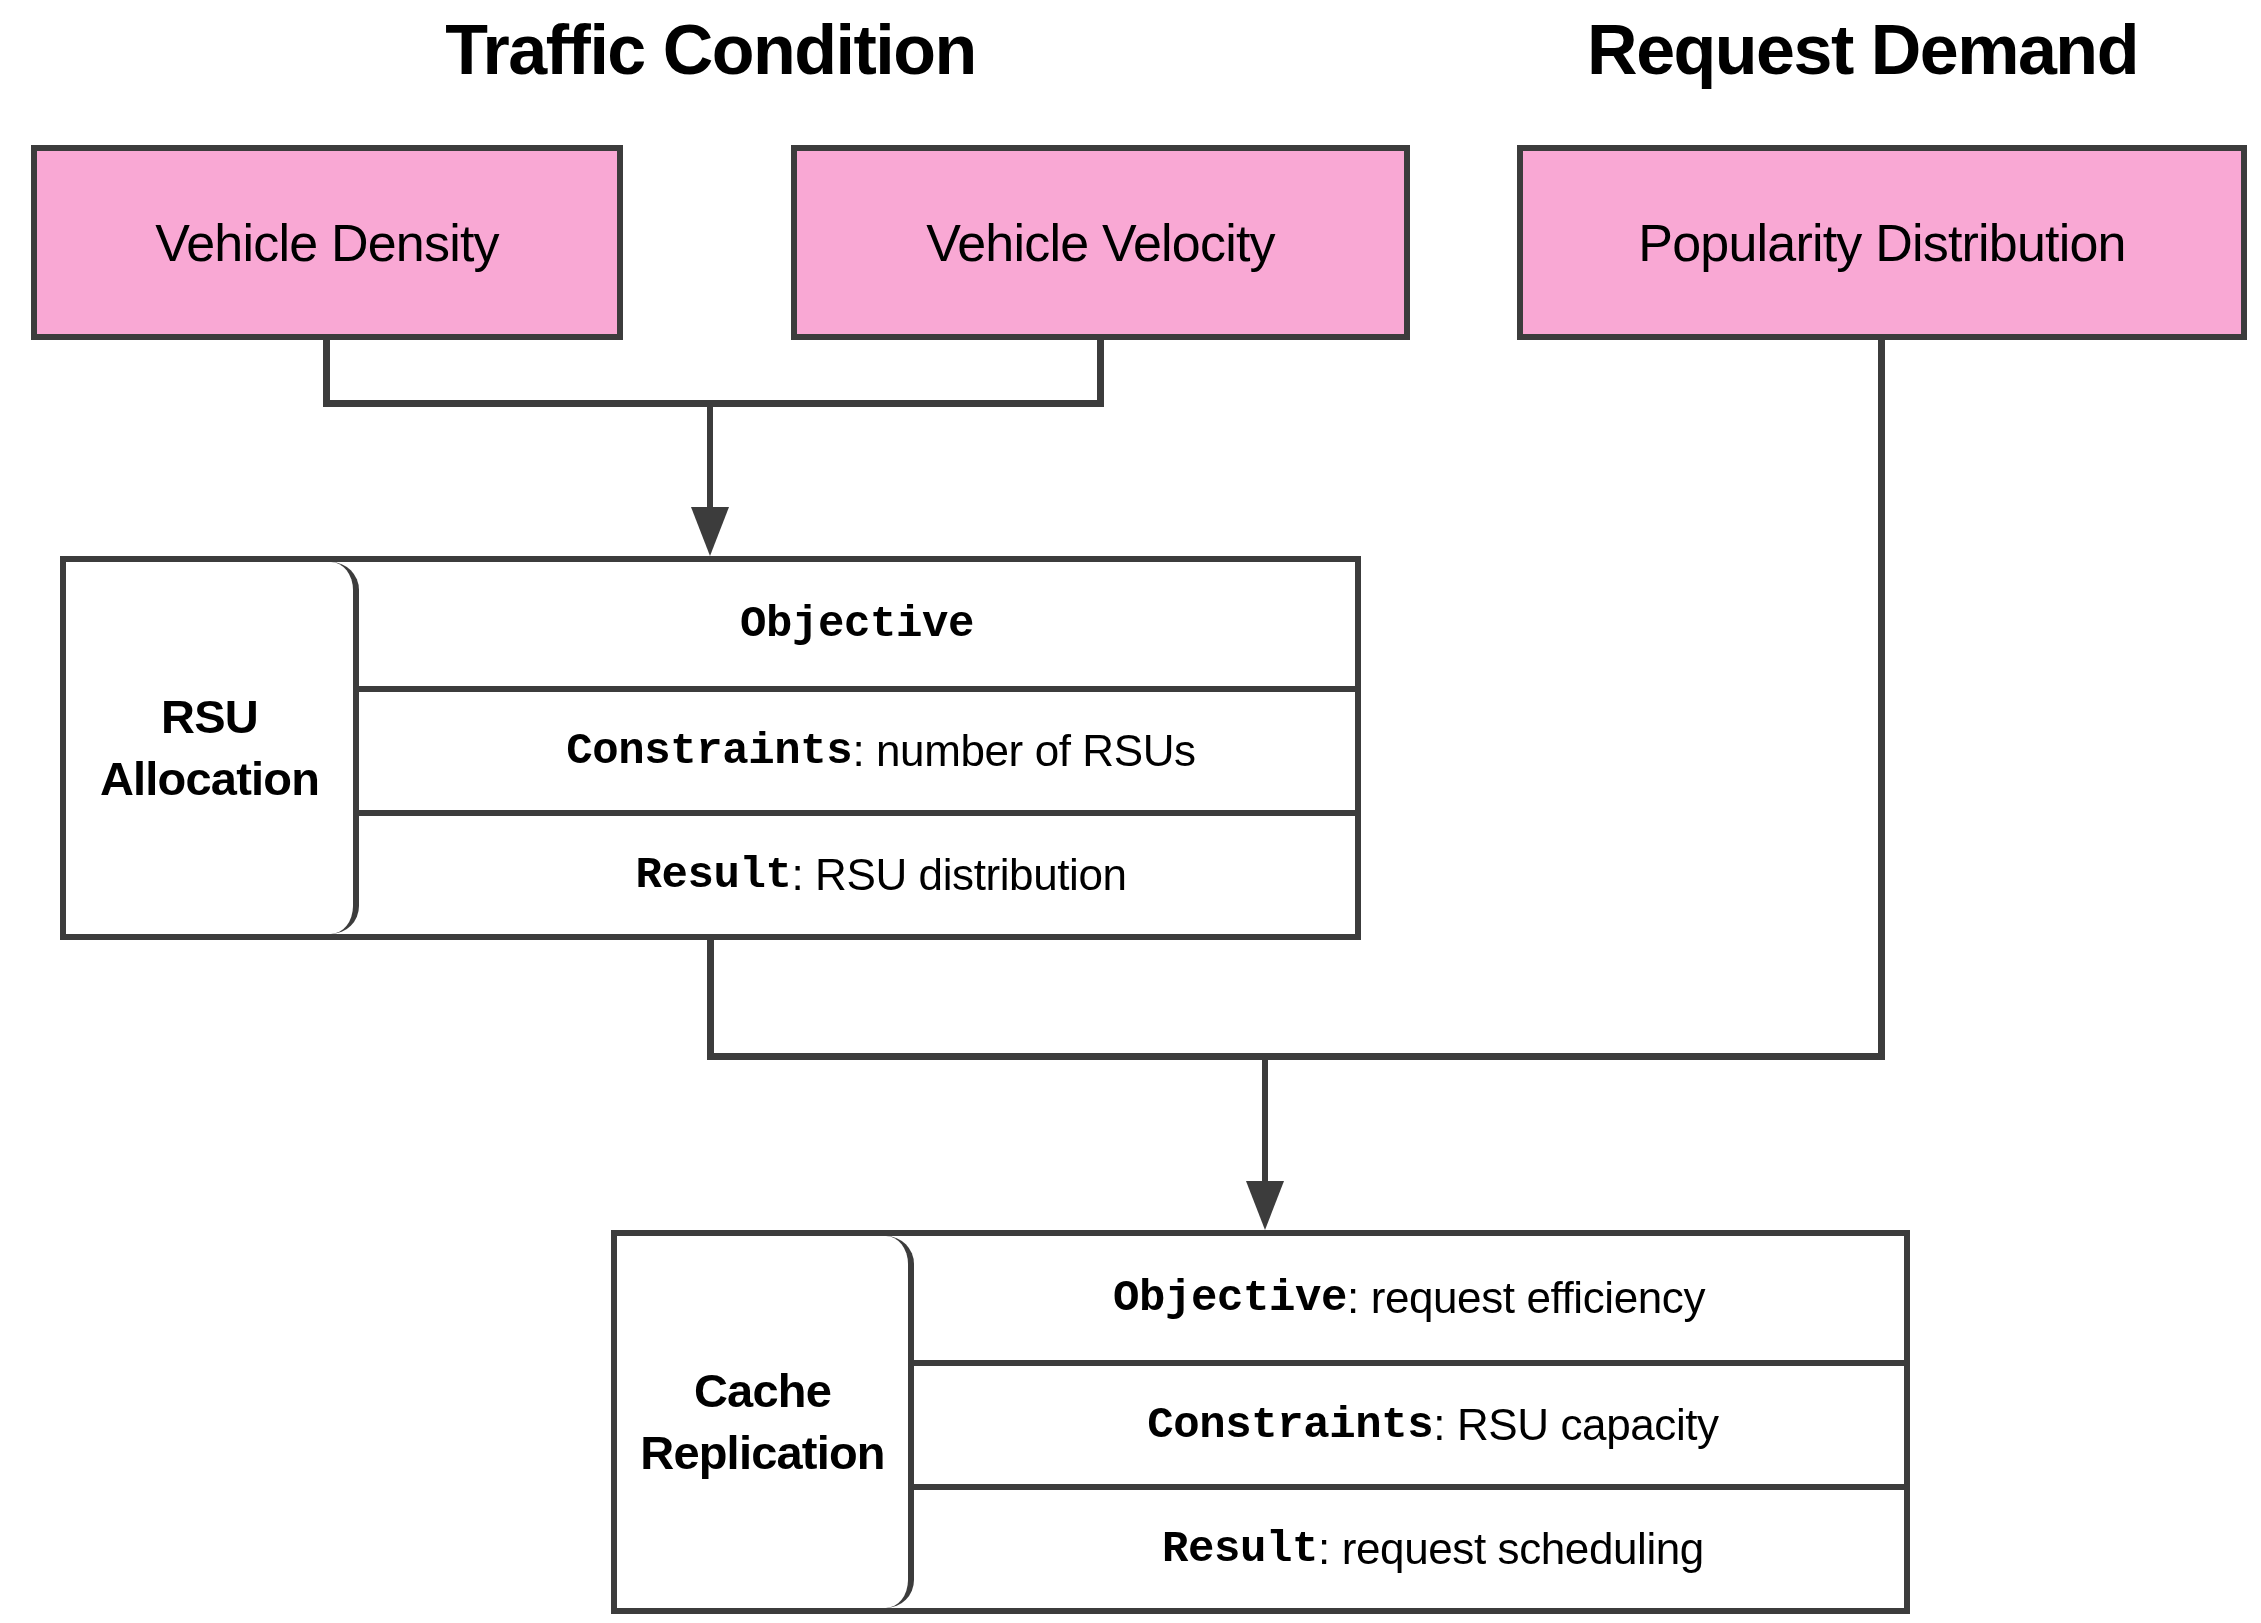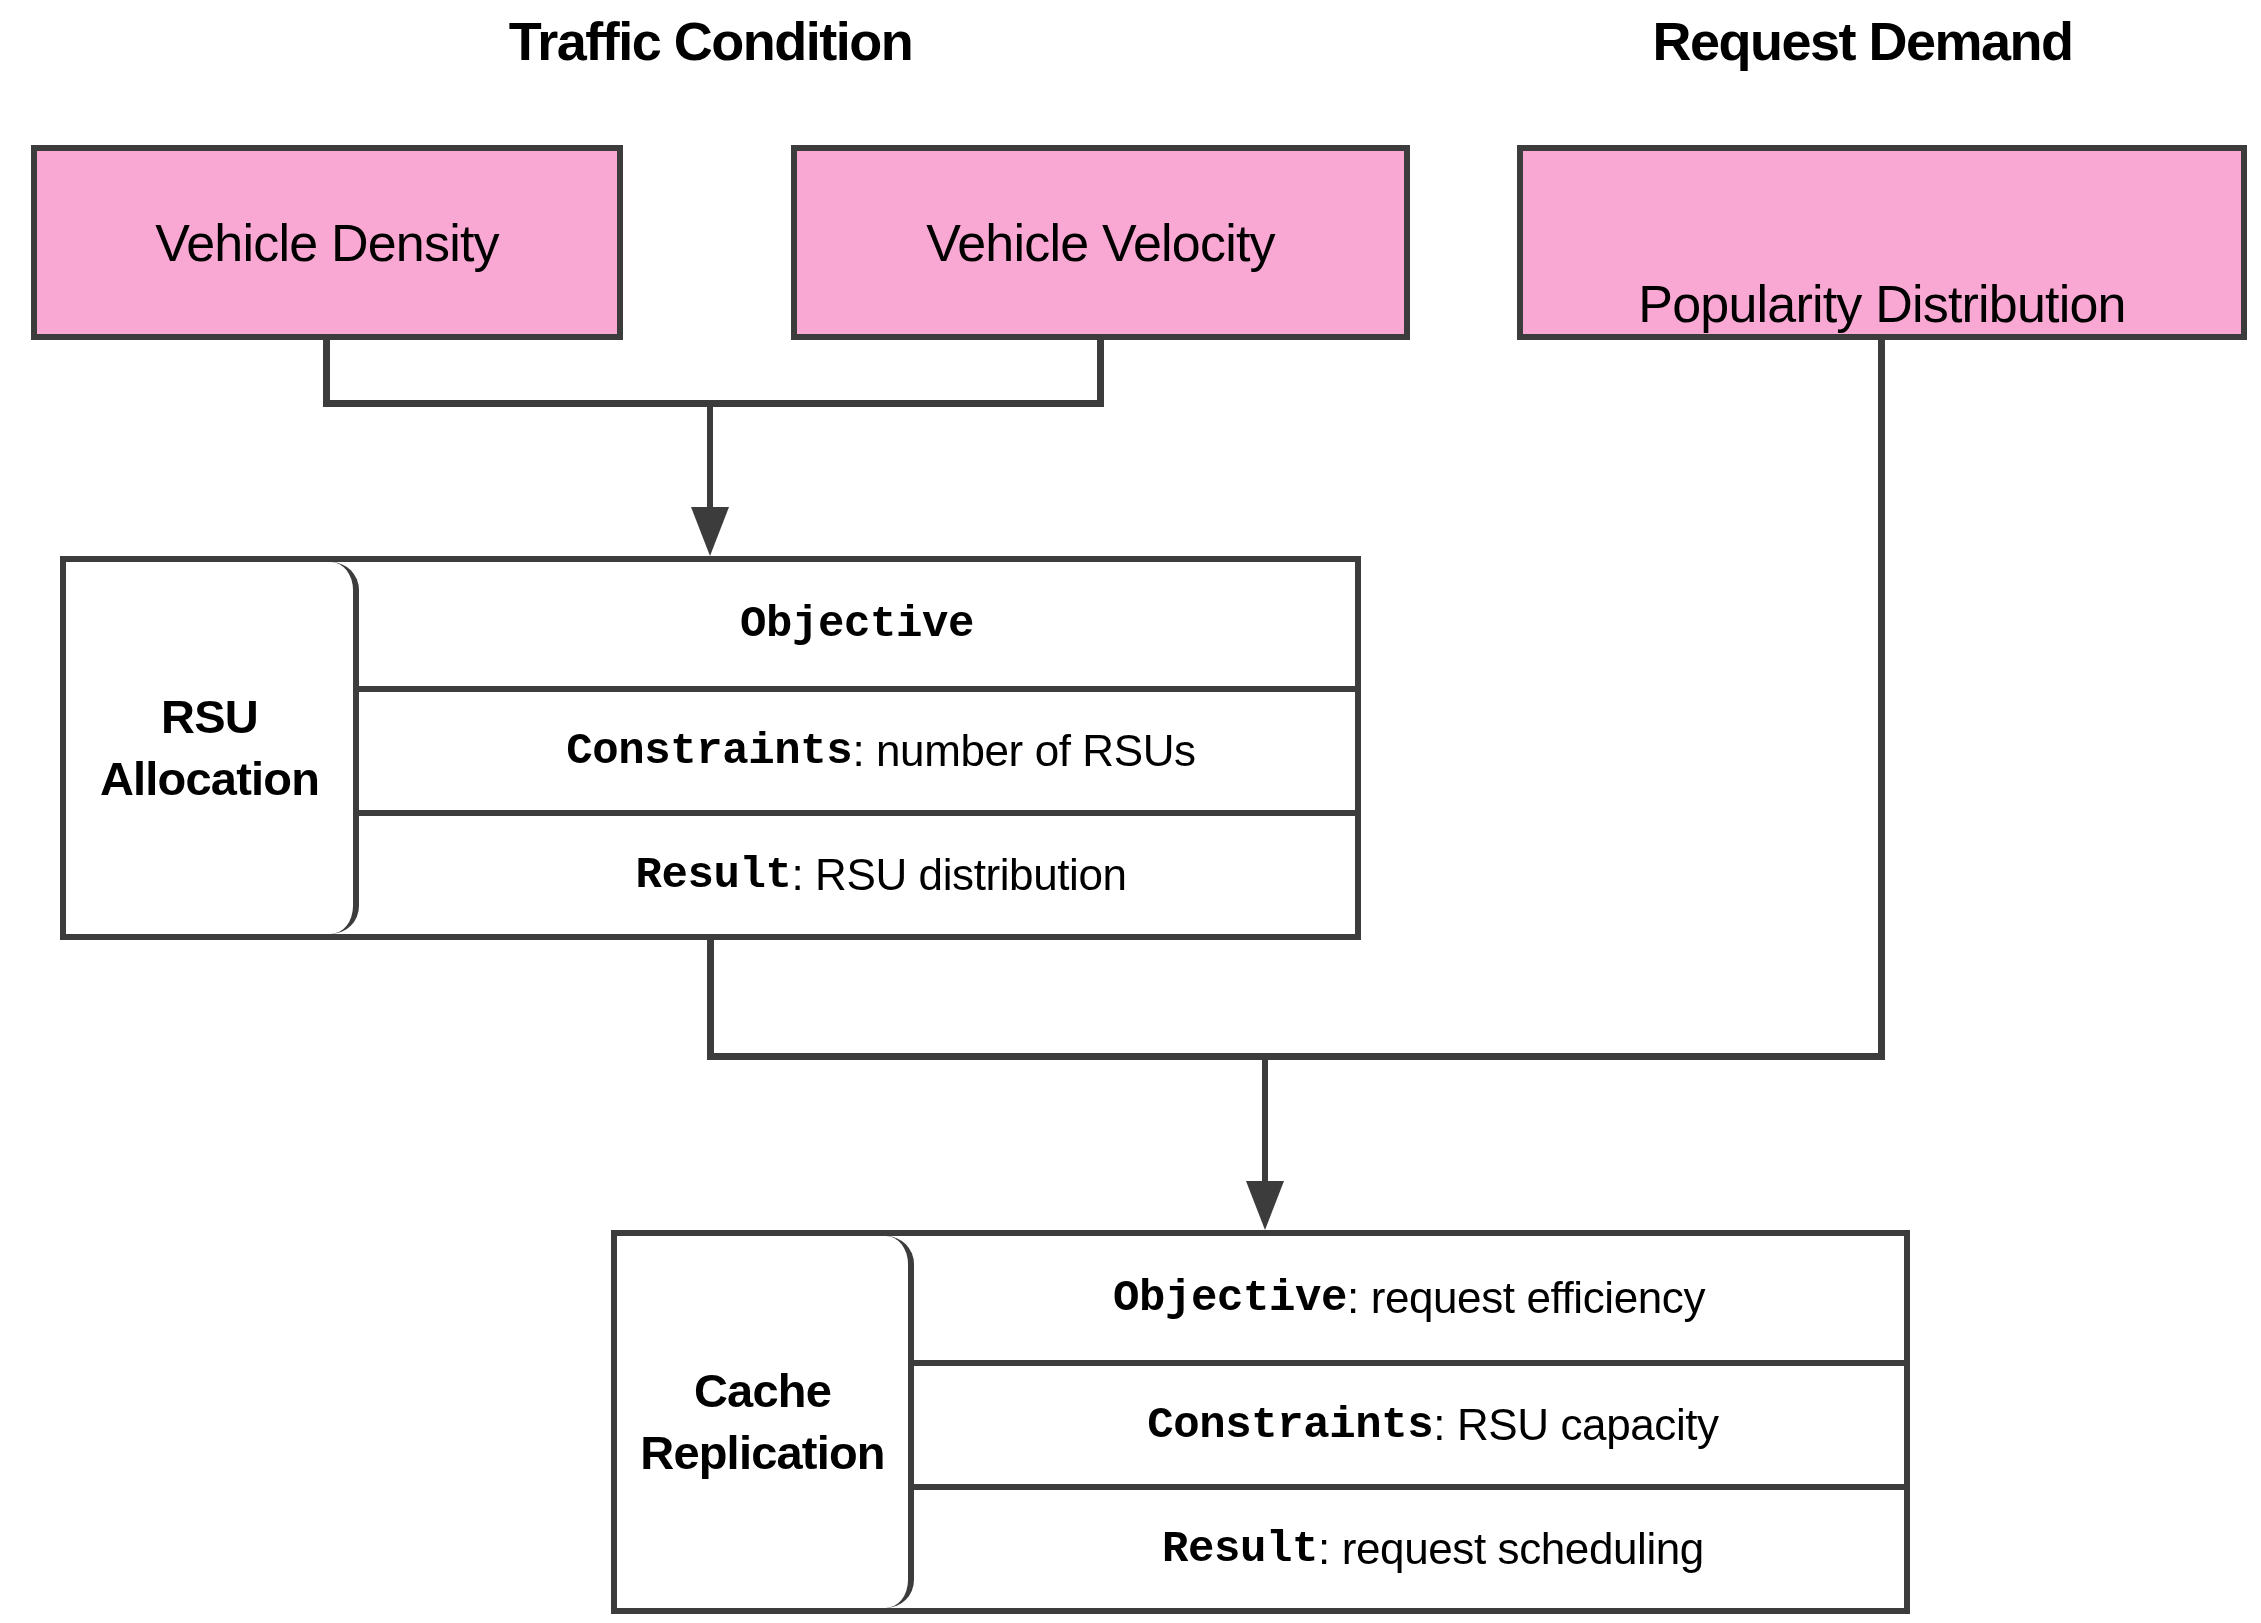--- a/index.html
+++ b/index.html
@@ -11,21 +11,21 @@
   .canvas{
     position:relative;
     width:2261px;height:1624px;
     background:#ffffff;
     overflow:hidden;
   }
   .heading{
     position:absolute;
     width:841px;
     text-align:center;
-    font-size:54px;
+    font-size:70px;
     font-weight:700;
     letter-spacing:-1.5px;
     line-height:1.1;
     color:var(--text);
     white-space:nowrap;
   }
   .node-box{
     position:absolute;
     box-sizing:border-box;
     border:6.9px solid var(--line);
@@ -83,21 +83,21 @@
 
   <div class="heading" style="left:290px;top:12.2px;">Traffic Condition</div>
   <div class="heading" style="left:1442px;top:12.2px;">Request Demand</div>
 
   <div class="node-box" style="left:31px;top:145px;width:592px;height:195px;">
     <span>Vehicle Density</span>
   </div>
   <div class="node-box" style="left:791px;top:145px;width:619px;height:195px;">
     <span>Vehicle Velocity</span>
   </div>
-  <div class="node-box" style="left:1517px;top:145px;width:730px;height:195px;align-items:flex-end;">
+  <div class="node-box" style="left:1517px;top:145px;width:730px;height:195px;">
     <span>Popularity Distribution</span>
   </div>
 
   <div class="line" style="left:323px;top:340px;width:6.9px;height:67px;"></div>
   <div class="line" style="left:1097px;top:340px;width:6.9px;height:67px;"></div>
   <div class="line" style="left:323px;top:400px;width:780px;height:6.9px;"></div>
   <div class="line" style="left:707px;top:400px;width:6.1px;height:111px;"></div>
   <div class="arrow-head" style="left:691px;top:507px;"></div>
 
   <div class="dtable rsu" style="left:60px;top:556px;width:1301px;height:384px;">

